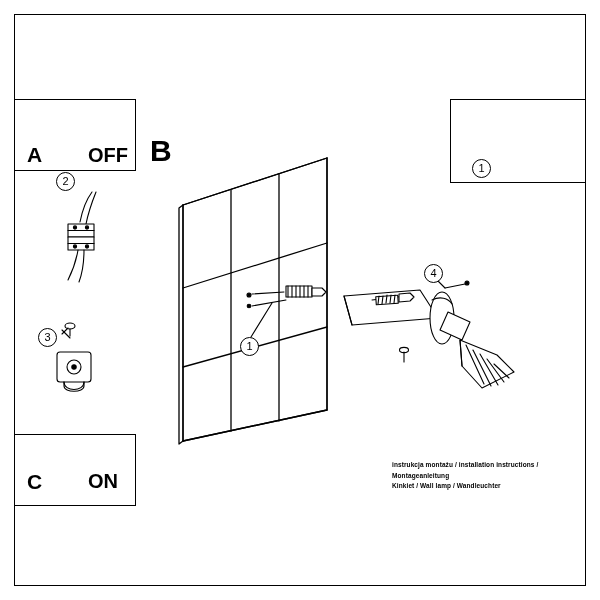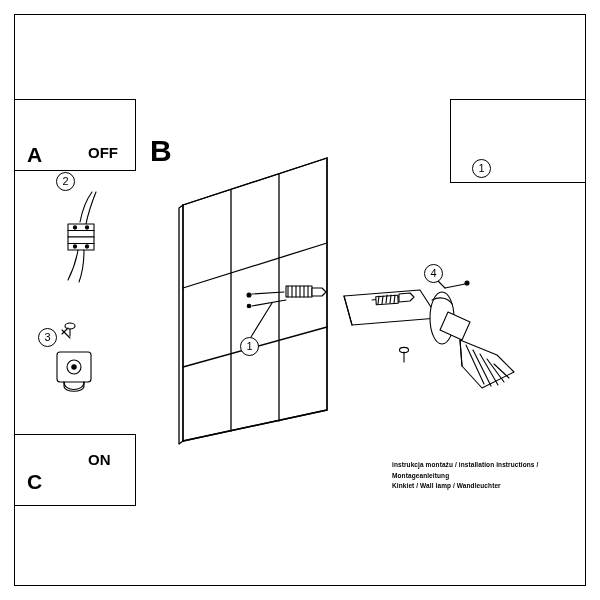--- a/index.html
+++ b/index.html
@@ -42,21 +42,21 @@
   .letter {
     position: absolute;
     font-size: 21px;
     font-weight: bold;
     color: #000;
     line-height: 1;
     font-family: "Liberation Sans", sans-serif;
   }
   .word {
     position: absolute;
-    font-size: 15px;
+    font-size: 20px;
     font-weight: bold;
     color: #000;
     line-height: 1;
     font-family: "Liberation Sans", sans-serif;
   }
   .big-letter {
     position: absolute;
     left: 150px;
     top: 136px;
     font-size: 30px;
@@ -277,21 +277,21 @@
   </svg>
 
   <div class="panel" id="panel-a"></div>
   <div class="panel" id="panel-c"></div>
   <div class="panel" id="panel-1"></div>
 
   <div class="letter" style="left:27px; top:144px;">A</div>
   <div class="word" style="left:88px; top:145px;">OFF</div>
 
   <div class="letter" style="left:27px; top:471px;">C</div>
-  <div class="word" style="left:88px; top:452px;">ON</div>
+  <div class="word" style="left:88px; top:471px;">ON</div>
 
   <div class="big-letter">B</div>
 
   <div class="circle-num" style="left:56px; top:172px;">2</div>
   <div class="circle-num" style="left:38px; top:328px;">3</div>
   <div class="circle-num" style="left:472px; top:159px;">1</div>
   <div class="circle-num" style="left:240px; top:337px;">1</div>
   <div class="circle-num" style="left:424px; top:264px;">4</div>
 
   <div class="caption">

